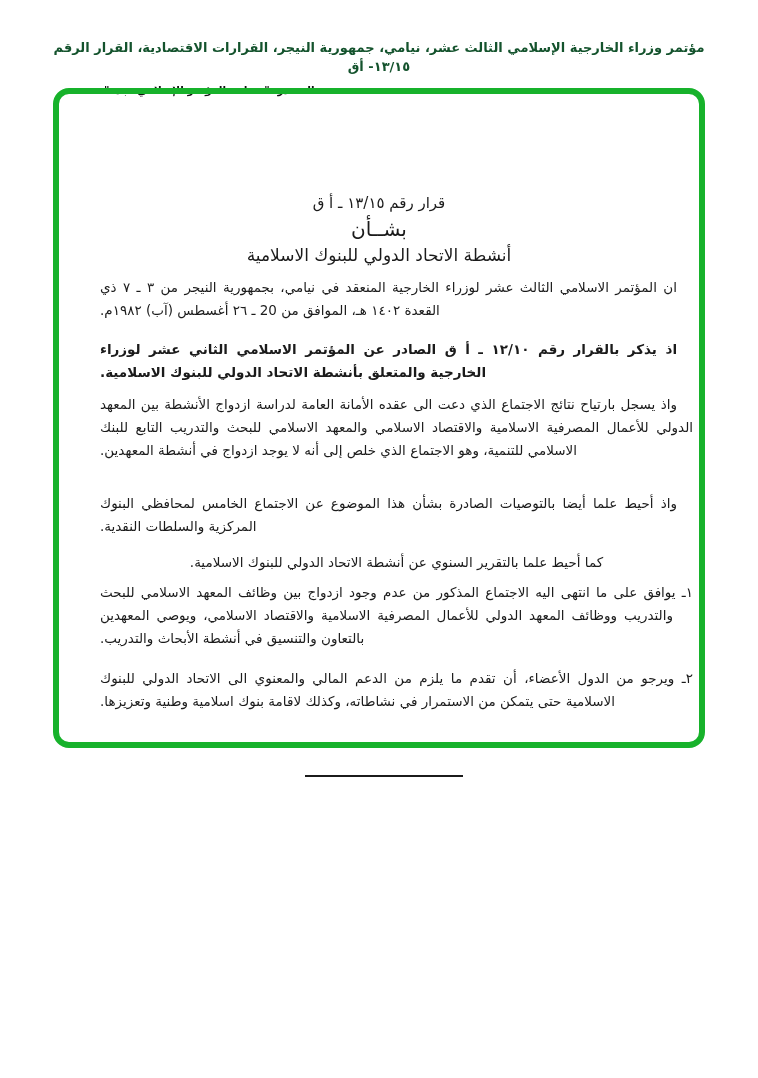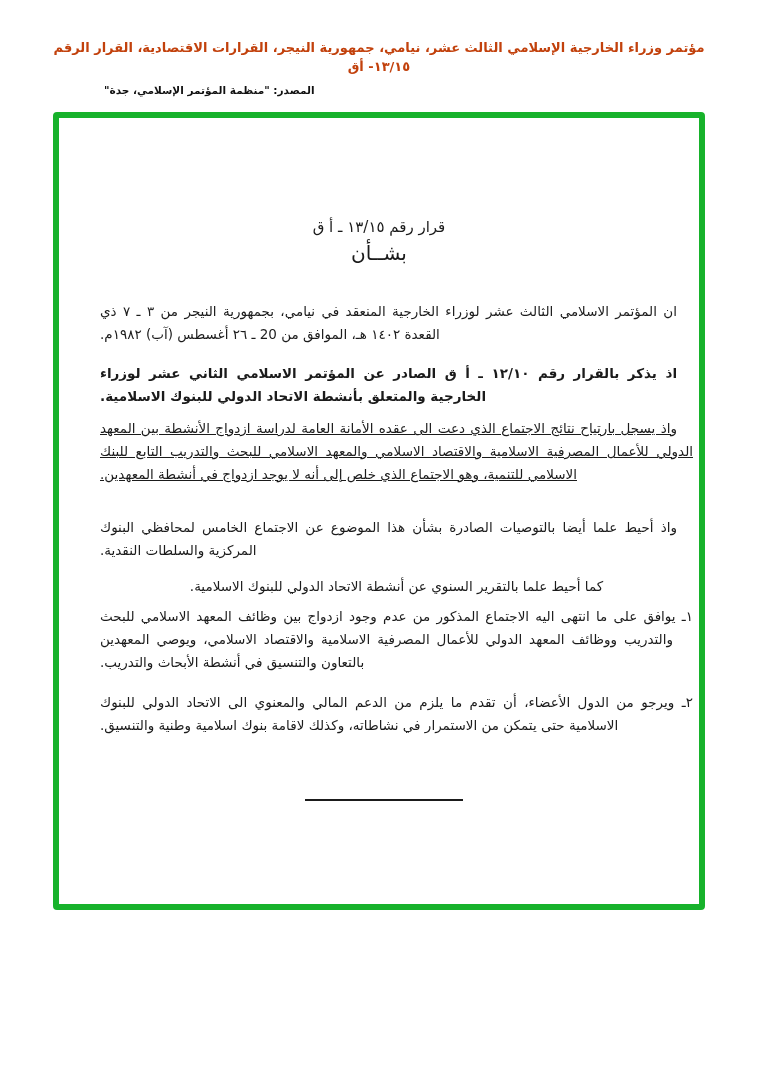--- a/index.html
+++ b/index.html
@@ -17,41 +17,41 @@
   }
 
   
   .header-title {
     margin: 38px 34px 0 34px;
     direction: rtl;
     text-align: center;
     font-weight: 700;
     font-size: 13px;
     line-height: 19px;
-    color: #c2410c;
+    color: #14532d;
   }
   .header-source {
     margin-top: 8px;
     direction: rtl;
     text-align: left;
     padding-left: 104px;
     font-weight: 700;
     font-size: 10.5px;
     color: #111111;
   }
 
   
   .frame {
     position: absolute;
     left: 53px;
-    top: 112px;
+    top: 88px;
     width: 652px;
-    height: 798px;
+    height: 660px;
     border: 6px solid var(--frame-color, #17b22b);
-    border-radius: 4px;
+    border-radius: 16px;
     box-sizing: border-box;
   }
 
   
   .doc-title {
     position: absolute;
     top: 100px;
     left: 0;
     right: 0;
     text-align: center;
@@ -69,21 +69,21 @@
     box-sizing: border-box;
     direction: rtl;
     font-size: 13.5px;
     line-height: 23px;
     text-align: justify;
     text-align-last: left;
     text-indent: 16px;
   }
   .p1 { top: 182px; }
   .p2 { top: 244px; font-weight: bold; }
-  .p3 { top: 299px; text-decoration: underline; }
+  .p3 { top: 299px; }
   .p4 { top: 398px; }
   .p5 {
     top: 457px;
     text-align: center;
     text-align-last: center;
     text-indent: 0;
   }
   .item {
     text-indent: -20px;
     padding-right: 20px;
@@ -107,31 +107,32 @@
 <div class="header">
   <div class="header-title">مؤتمر وزراء الخارجية الإسلامي الثالث عشر، نيامي، جمهورية النيجر، القرارات الاقتصادية، القرار الرقم ١٣/١٥- أق</div>
   <div class="header-source">المصدر:  "منظمة المؤتمر الإسلامي، جدة"</div>
 </div>
 
 <div class="frame">
 
   <div class="doc-title">
     <div class="t1">قرار رقم ١٣/١٥ ـ أ ق</div>
     <div class="t2">بشــأن</div>
+    <div class="t3">أنشطة الاتحاد الدولي للبنوك الاسلامية</div>
   </div>
 
   <div class="para p1">ان المؤتمر الاسلامي الثالث عشر لوزراء الخارجية المنعقد في نيامي، بجمهورية النيجر من ٣ ـ ٧ ذي القعدة ١٤٠٢ هـ، الموافق من 20 ـ ٢٦ أغسطس (آب) ١٩٨٢م.</div>
 
   <div class="para p2">اذ يذكر بالقرار رقم ١٢/١٠ ـ أ ق الصادر عن المؤتمر الاسلامي الثاني عشر لوزراء الخارجية والمتعلق بأنشطة الاتحاد الدولي للبنوك الاسلامية.</div>
 
   <div class="para p3">واذ يسجل بارتياح نتائج الاجتماع الذي دعت الى عقده الأمانة العامة لدراسة ازدواج الأنشطة بين المعهد الدولي للأعمال المصرفية الاسلامية والاقتصاد الاسلامي والمعهد الاسلامي للبحث والتدريب التابع للبنك الاسلامي للتنمية، وهو الاجتماع الذي خلص إلى أنه لا يوجد ازدواج في أنشطة المعهدين.</div>
 
   <div class="para p4">واذ أحيط علما أيضا بالتوصيات الصادرة بشأن هذا الموضوع عن الاجتماع الخامس لمحافظي البنوك المركزية والسلطات النقدية.</div>
 
   <div class="para p5">كما أحيط علما بالتقرير السنوي عن أنشطة الاتحاد الدولي للبنوك الاسلامية.</div>
 
   <div class="para item i1">١ـ يوافق على ما انتهى اليه الاجتماع المذكور من عدم وجود ازدواج بين وظائف المعهد الاسلامي للبحث والتدريب ووظائف المعهد الدولي للأعمال المصرفية الاسلامية والاقتصاد الاسلامي، ويوصي المعهدين بالتعاون والتنسيق في أنشطة الأبحاث والتدريب.</div>
 
-  <div class="para item i2">٢ـ ويرجو من الدول الأعضاء، أن تقدم ما يلزم من الدعم المالي والمعنوي الى الاتحاد الدولي للبنوك الاسلامية حتى يتمكن من الاستمرار في نشاطاته، وكذلك لاقامة بنوك اسلامية وطنية والتنسيق.</div>
+  <div class="para item i2">٢ـ ويرجو من الدول الأعضاء، أن تقدم ما يلزم من الدعم المالي والمعنوي الى الاتحاد الدولي للبنوك الاسلامية حتى يتمكن من الاستمرار في نشاطاته، وكذلك لاقامة بنوك اسلامية وطنية وتعزيزها.</div>
 
   <div class="divider"></div>
 
 </div>
 
 </body></html>

